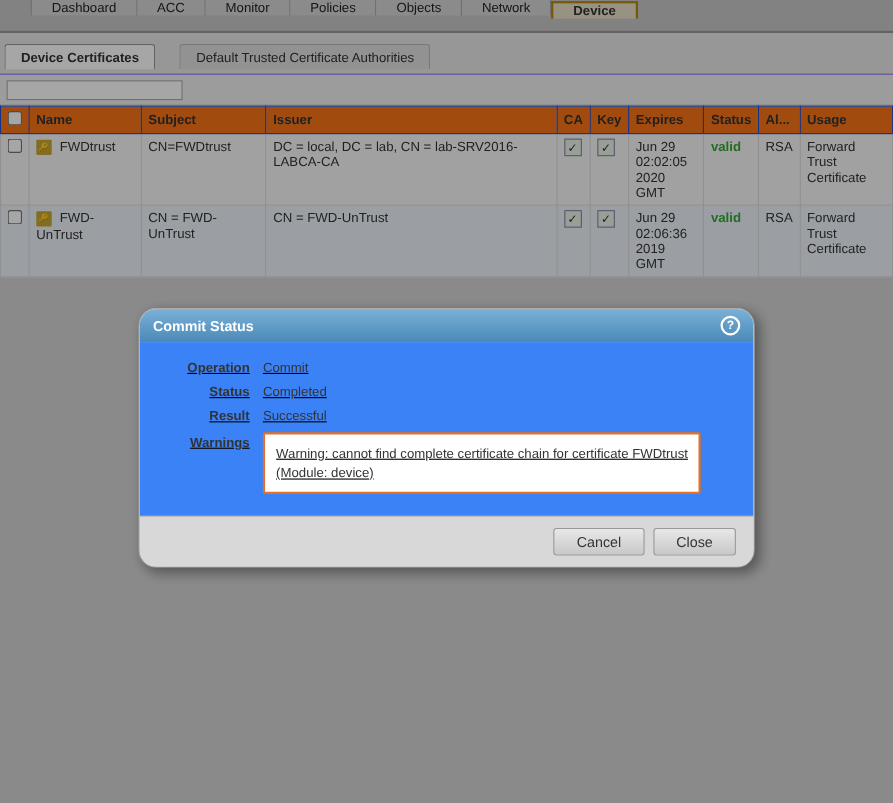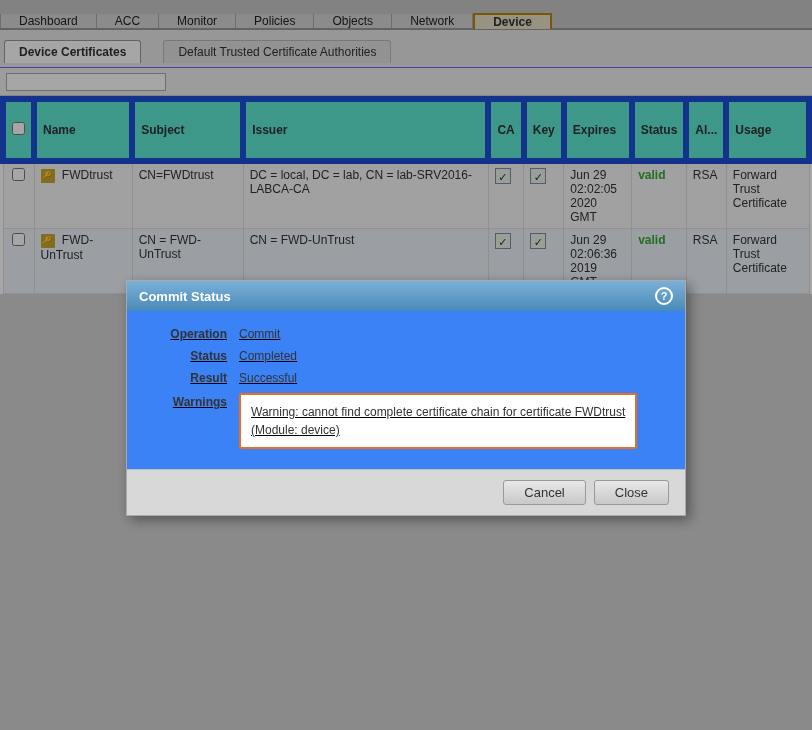--- a/index.html
+++ b/index.html
@@ -11,21 +11,22 @@
       min-height: 730px;
       overflow: hidden;
     }
 
     
     .top-nav {
       display: flex;
       background: #c8c8c8;
       border-bottom: 2px solid #999;
       height: 30px;
-      align-items: flex-end;
+      align-items: flex-start;
+      padding-left: 28px;
     }
     .nav-tab {
       padding: 0 18px;
       display: flex;
       align-items: center;
       cursor: pointer;
       font-size: 12px;
       color: #222;
       border-right: 1px solid #aaa;
       background: #d6d6d6;
@@ -87,23 +88,23 @@
     }
 
     
     .cert-table {
       width: 100%;
       border-collapse: collapse;
       background: #fff;
       font-size: 12px;
     }
     .cert-table th {
-      background: #5eead4;
-      border: 6px solid #1d4ed8;
-      padding: 20px 6px;
+      background: #f97316;
+      border: 1px solid #1d4ed8;
+      padding: 4px 6px;
       text-align: left;
       font-weight: bold;
       color: #333;
       white-space: nowrap;
     }
     .cert-table td {
       border: 1px solid #ddd;
       padding: 4px 6px;
       vertical-align: top;
       color: #333;
@@ -150,21 +151,21 @@
       align-items: flex-start;
       justify-content: center;
       padding-top: 280px;
       z-index: 100;
     }
 
     
     .commit-dialog {
       background: #e8e8e8;
       border: 1px solid #aaa;
-      border-radius: 0;
+      border-radius: 16px;
       width: 560px;
       box-shadow: 4px 4px 12px rgba(0,0,0,0.4);
       overflow: hidden;
     }
     .commit-dialog-header {
       background: linear-gradient(to bottom, #7ab0d8, #4a8ab8);
       color: #fff;
       padding: 6px 12px;
       font-size: 13px;
       font-weight: bold;

